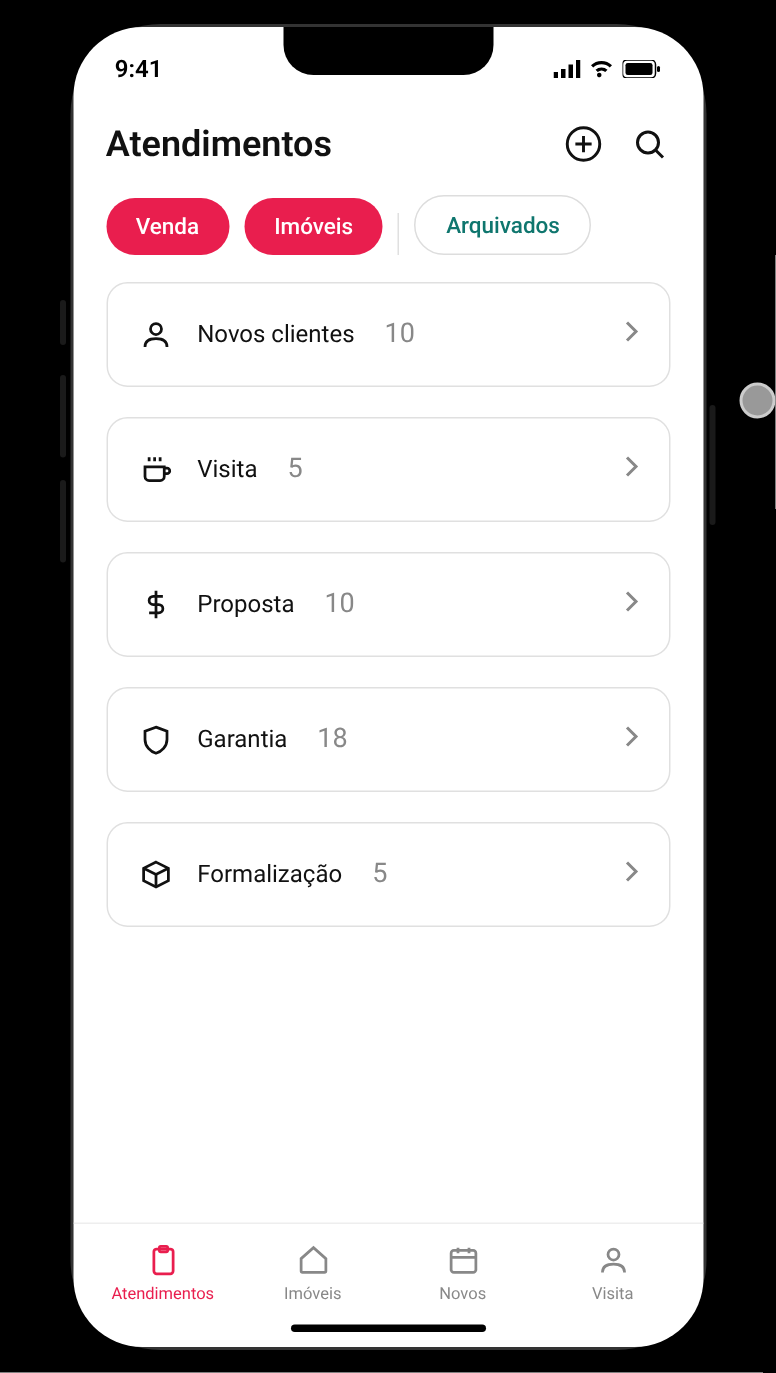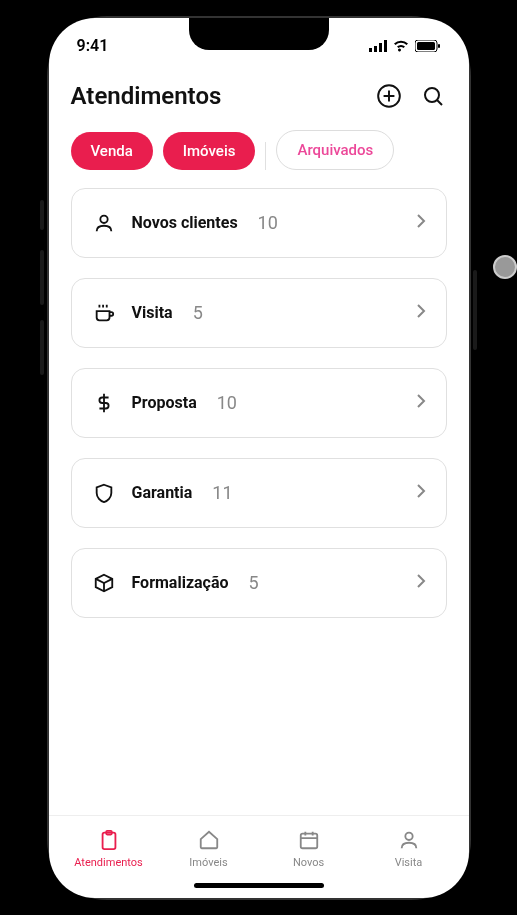--- a/index.html
+++ b/index.html
@@ -100,21 +100,21 @@
       font-weight: 500;
       border: none;
       cursor: pointer;
     }
     .chip-active {
       background: #e91e4e;
       color: #fff;
     }
     .chip-inactive {
       background: #fff;
-      color: #ec4899;
+      color: #0f766e;
       border: 1px solid #ddd;
     }
     .chip-divider {
       width: 1px;
       height: 28px;
       background: #e0e0e0;
     }
     .list {
       flex: 1;
       padding: 0 22px;
@@ -135,21 +135,21 @@
     .item-icon {
       width: 24px;
       height: 24px;
       flex-shrink: 0;
       display: flex;
       align-items: center;
       justify-content: center;
     }
     .item-label {
       font-size: 16px;
-      font-weight: 700;
+      font-weight: 400;
       color: #111;
     }
     .item-count {
       font-size: 18px;
       color: #888;
       margin-left: 4px;
     }
     .item-chevron {
       margin-left: auto;
       color: #888;
@@ -323,21 +323,21 @@
         </span>
       </div>
 
       <div class="list-item">
         <span class="item-icon">
           <svg width="22" height="22" viewBox="0 0 24 24" fill="none" stroke="#111" stroke-width="2">
               <path d="M12 3 L20 6 V12 C20 17 16 21 12 22 C8 21 4 17 4 12 V6 Z"></path>
             </svg>
         </span>
         <span class="item-label">Garantia</span>
-        <span class="item-count">11</span>
+        <span class="item-count">18</span>
         <span class="item-chevron">
           <svg width="10" height="16" viewBox="0 0 10 16" fill="none" stroke="#888" stroke-width="2">
               <path d="M2 2 L8 8 L2 14"></path>
             </svg>
         </span>
       </div>
 
       <div class="list-item">
         <span class="item-icon">
           <svg width="22" height="22" viewBox="0 0 24 24" fill="none" stroke="#111" stroke-width="2">

